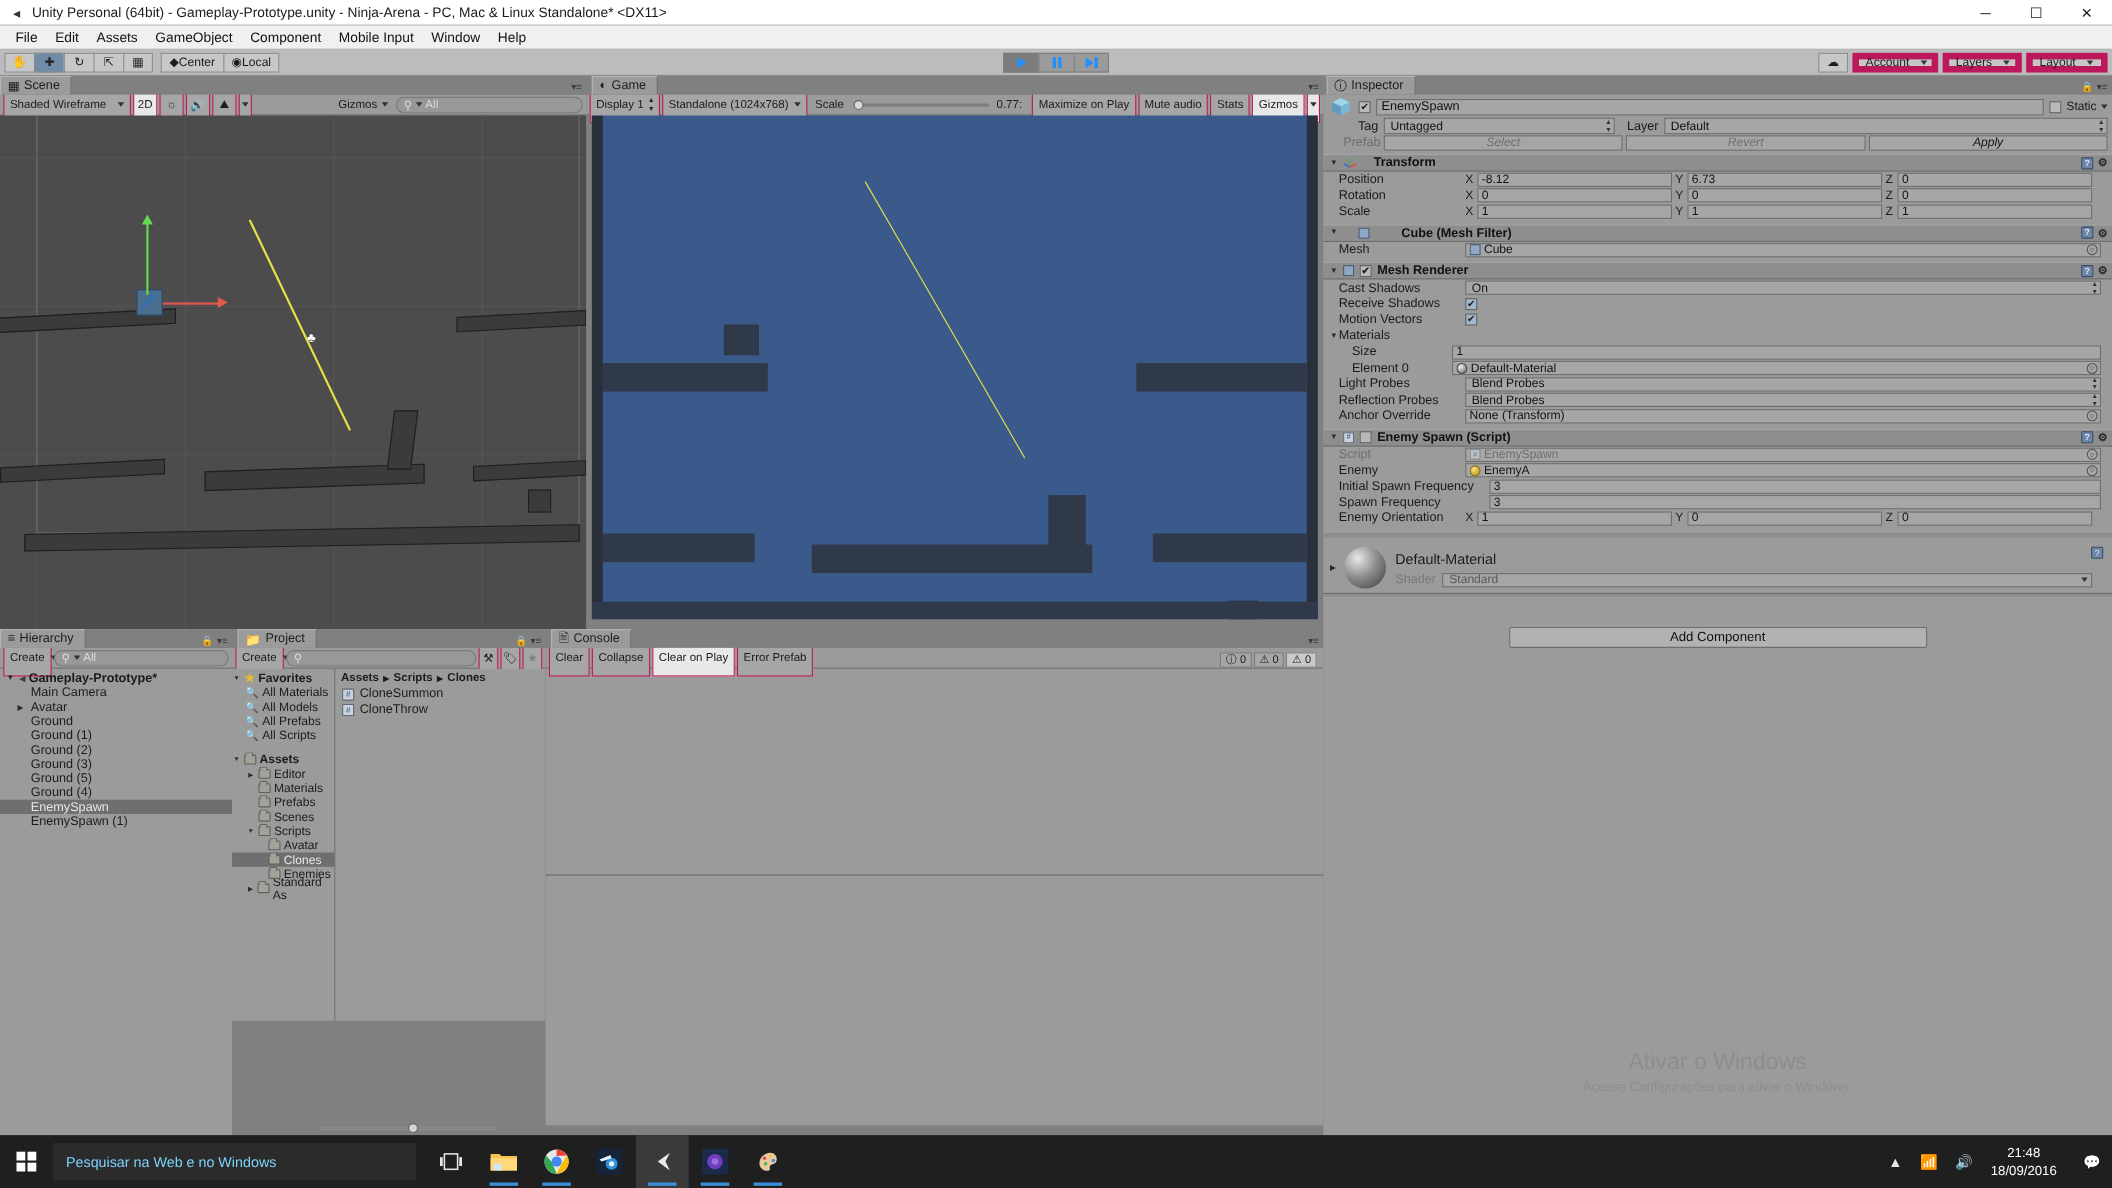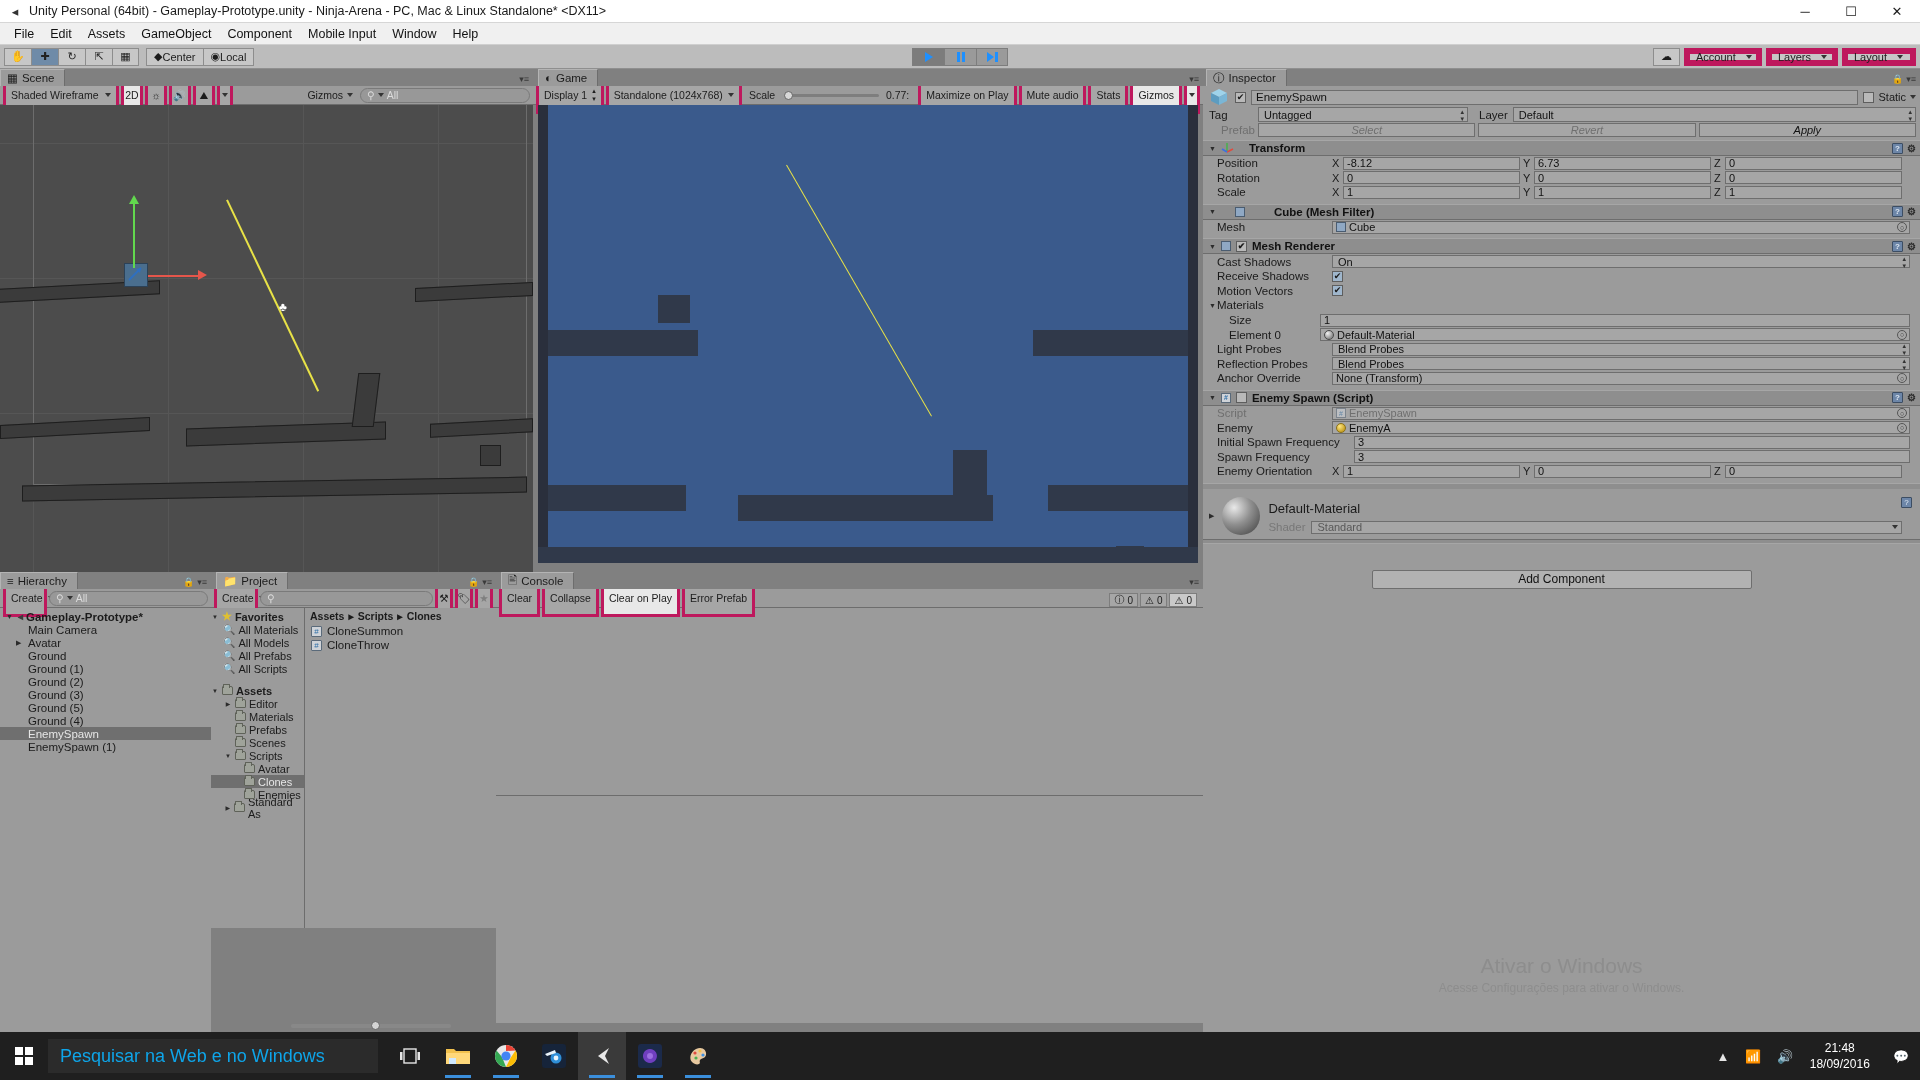--- a/index.html
+++ b/index.html
@@ -77,21 +77,21 @@
     font-size:11.5px; color:#1c1c1c; gap:4px;
   }
   .ptab-opts { position:absolute; right:4px; bottom:2px; display:flex; align-items:center; gap:3px; font-size:9px; color:#3a3a3a;}
   .panel-body { background:#9b9b9b; }
 
   .subbar {
     height:19px; background:#9b9b9b; border-bottom:1px solid #6d6d6d;
     display:flex; align-items:center; padding:0 3px; gap:2px;
   }
   .sb-item {
-    height:15px; background:#a6a6a6; border:3px solid #be185d; display:flex; align-items:center;
+    height:15px; background:#a6a6a6; border:1px solid #be185d; display:flex; align-items:center;
     padding:16px 5px; font-size:10.5px; color:#1c1c1c; gap:5px; white-space:nowrap;
   }
   .sb-item.sel { background:#e8e8e8; }
   .sb-flat { font-size:10.5px; color:#1c1c1c; padding:0 5px; white-space:nowrap;}
   .searchbox {
     height:15px; background:#989898; border:1px solid #7a7a7a; border-radius:8px;
     display:flex; align-items:center; padding:0 6px; font-size:10.5px; color:#dcdcdc; gap:3px;
   }
 
   
@@ -212,21 +212,21 @@
   .watermark { position:absolute; left:0; right:0; top:885px; text-align:center; color:#8d8d8d; }
   .wm1 { font-size:21px; }
   .wm2 { font-size:12px; margin-top:3px;}
 
   
   .taskbar { position:absolute; left:0; top:1032px; width:1920px; height:48px; background:#1f1f1f; display:flex; align-items:center;}
   .start { width:48px; height:48px; display:flex; align-items:center; justify-content:center;}
   .winlogo { width:18px; height:18px; display:grid; grid-template-columns:1fr 1fr; grid-template-rows:1fr 1fr; gap:2px;}
   .winlogo i { background:#fff; display:block;}
   .tb-search { width:330px; height:34px; background:#2b2b2b; display:flex; align-items:center; padding:0 12px;
-      color:#0ea5e9; font-size:18px;}
+      color:#7dd3fc; font-size:13px;}
   .tb-icons { display:flex; align-items:center; height:48px; margin-left:8px;}
   .tb-ic { width:48px; height:48px; display:flex; align-items:center; justify-content:center; position:relative;}
   .tb-ic.active { background:#3a3a3a; }
   .tb-ic .und { position:absolute; bottom:2px; left:11px; width:26px; height:3px; background:#3b8fdc;}
   .tray { position:absolute; right:0; display:flex; align-items:center; height:48px; color:#fff; }
   .tray .ic { padding:0 8px; font-size:13px; color:#e6e6e6;}
   .clock { padding:0 14px 0 8px; text-align:center; font-size:12px; color:#fff; line-height:16px;}
 </style>
 </head>
 <body>
@@ -678,21 +678,21 @@
         <span class="ck">✔</span>
         <span class="namefield">EnemySpawn</span>
         <span class="static-wrap">
           <span class="ck" style="background:#b9b9b9;"></span>
           <span>Static</span>
           <span class="caret"></span>
         </span>
       </div>
 
       <div class="row2">
-        <span style="width:44px; text-align:left;">Tag</span>
+        <span style="width:44px; text-align:right;">Tag</span>
         <span class="dd" style="width:210px;">
           <span>Untagged</span>
             <span class="arrows">▴<br>▾</span>
         </span>
         <span style="margin-left:6px;">Layer</span>
         <span class="dd" style="flex:1;">
           <span>Default</span>
             <span class="arrows">▴<br>▾</span>
         </span>
       </div>

